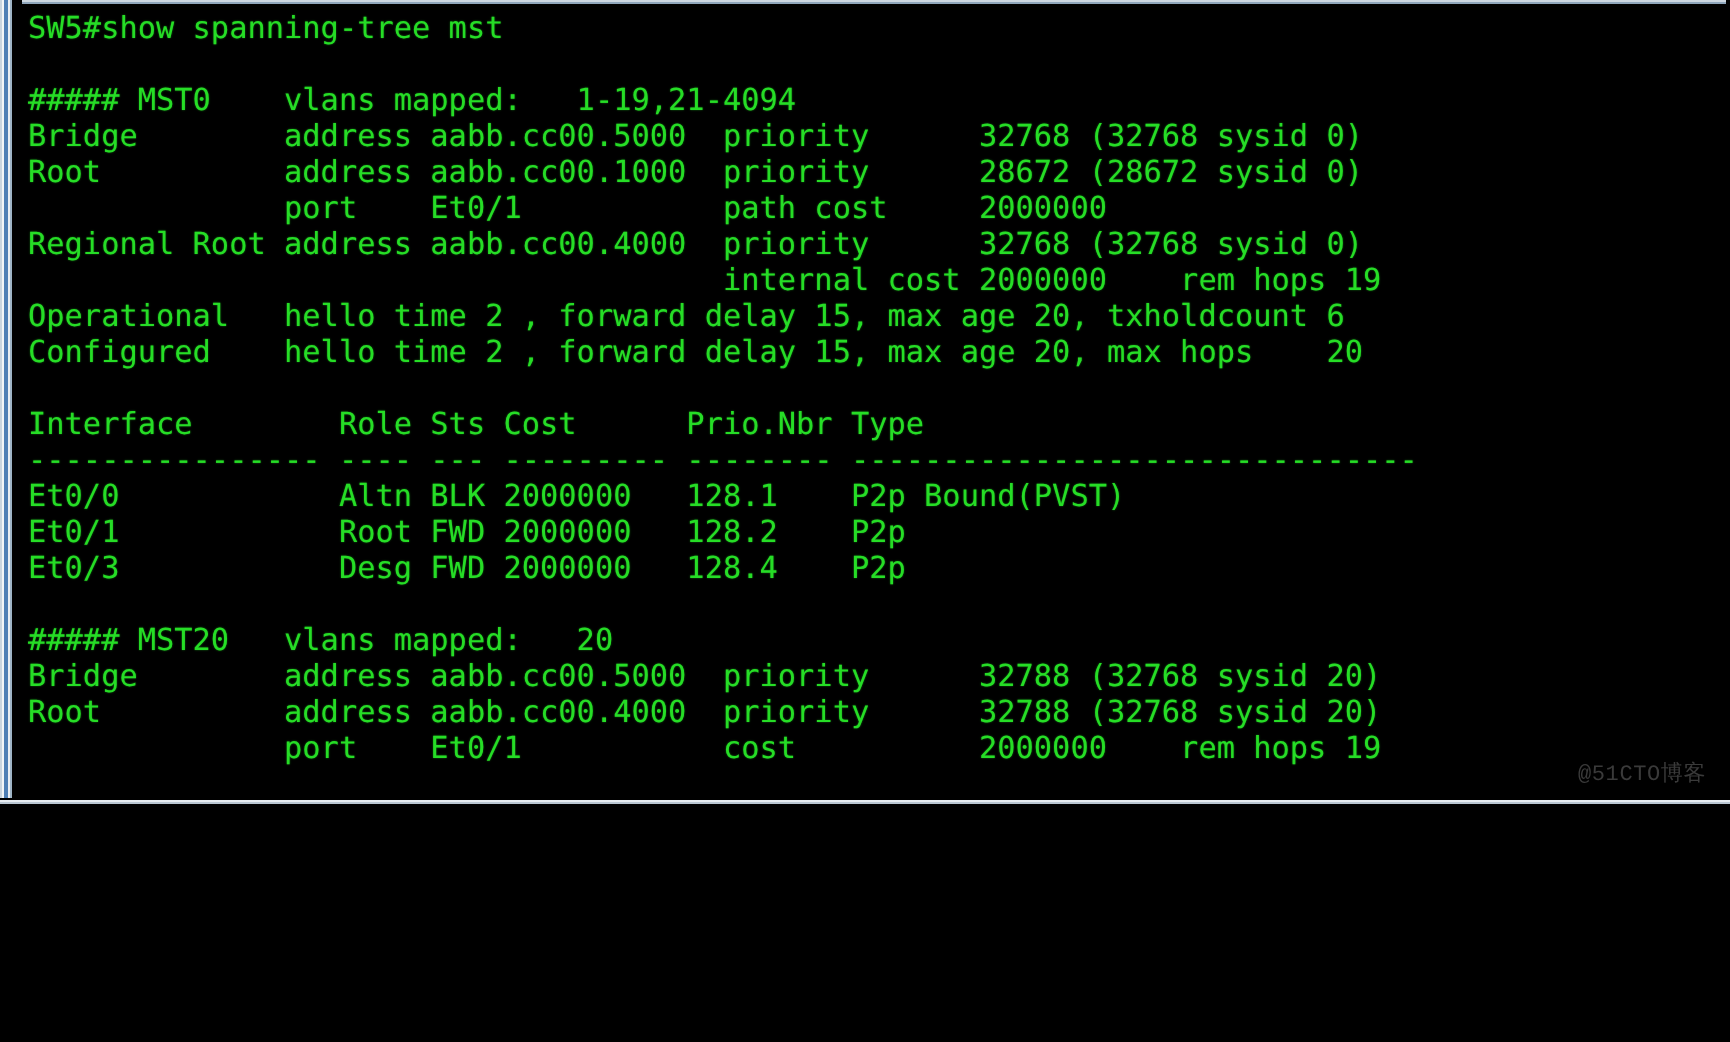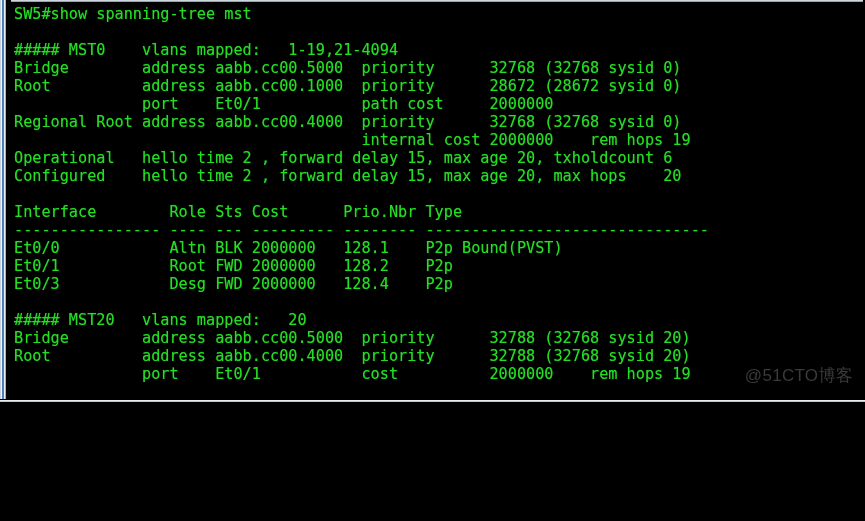--- a/index.html
+++ b/index.html
@@ -81,24 +81,24 @@
     letter-spacing: 0px;
     white-space: pre;
     font-weight: 400;
     text-shadow: 0 0 1px rgba(38, 221, 38, 0.55);
   }
 
   
   #watermark {
     position: absolute;
     right: 12px;
-    bottom: 18px;
+    bottom: 6px;
     color: #3a3a3a;
-    font-family: Liberation Sans, sans-serif;
-    font-size: 17px;
+    font-family: Liberation Mono, monospace;
+    font-size: 11px;
     line-height: 16px;
     letter-spacing: 0.3px;
     user-select: none;
     pointer-events: none;
   }
 </style>
 </head>
 <body>
 
 <div id="terminal-window">

